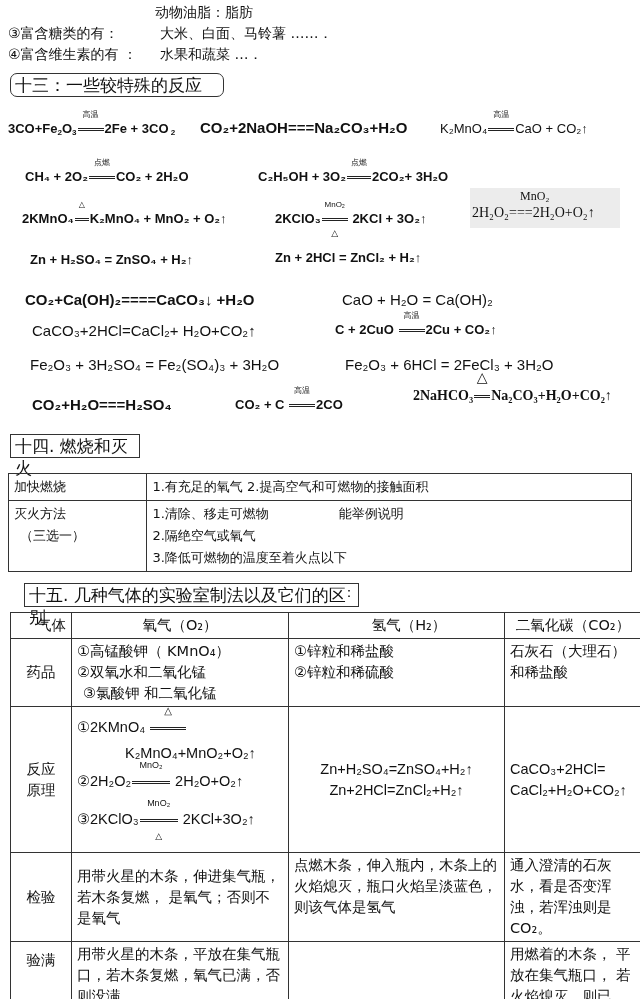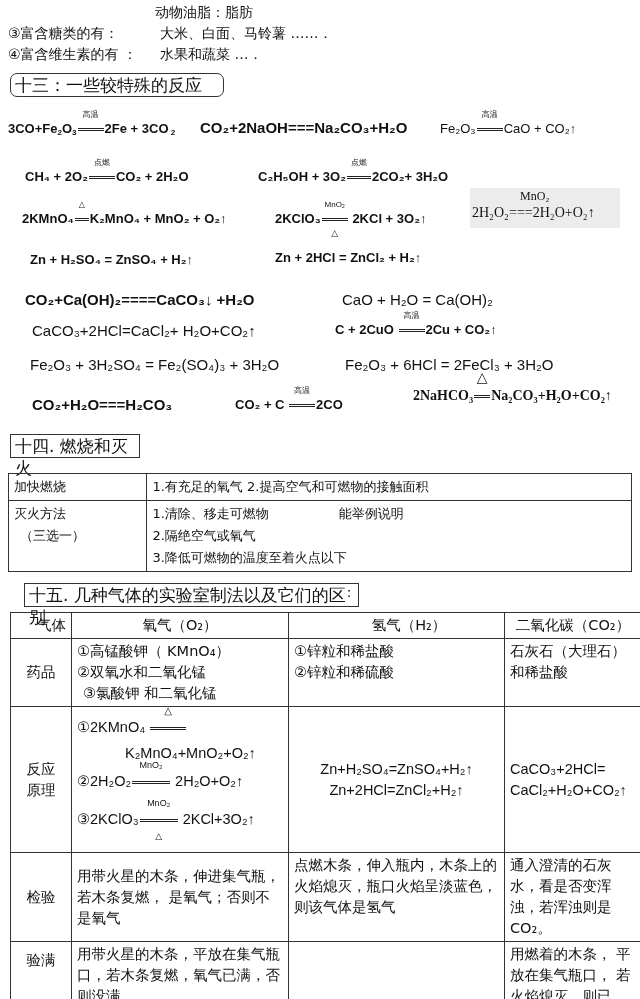--- a/index.html
+++ b/index.html
@@ -33,21 +33,21 @@
 <div class="abs txt" style="left:8px;top:46px;">④富含维生素的有 ：</div>
 <div class="abs txt" style="left:160px;top:46px;">水果和蔬菜 …．</div>
 
 <div class="box-title" style="left:10px;top:73px;width:204px;border-radius:7px;">十三：一些较特殊的反应</div>
 
 <div class="abs eq" style="left:8px;top:121px;">
   <span>3CO+Fe</span><sub>2</sub>O<sub>3</sub><span class="cond"><span class="top">高温</span><span class="line" style="width:26px;"></span></span><span>2Fe + 3CO</span><sub> 2</sub>
 </div>
 <div class="abs eq big" style="left:200px;top:119px;">CO₂+2NaOH===Na₂CO₃+H₂O</div>
 <div class="abs eq norm" style="left:440px;top:121px;font-size:13px;">
-  <span>Fe₂O₃</span><span class="cond"><span class="top">高温</span><span class="line" style="width:26px;"></span></span><span>CaO + CO₂↑</span>
+  <span>K₂MnO₄</span><span class="cond"><span class="top">高温</span><span class="line" style="width:26px;"></span></span><span>CaO + CO₂↑</span>
 </div>
 
 <div class="abs eq" style="left:25px;top:169px;">
   <span>CH₄ + 2O₂</span><span class="cond"><span class="top">点燃</span><span class="line" style="width:26px;"></span></span><span>CO₂ + 2H₂O</span>
 </div>
 <div class="abs eq" style="left:258px;top:169px;">
   <span>C₂H₅OH + 3O₂</span><span class="cond"><span class="top">点燃</span><span class="line" style="width:24px;"></span></span><span>2CO₂+ 3H₂O</span>
 </div>
 
 <div class="abs eq" style="left:22px;top:211px;">
@@ -67,21 +67,21 @@
 <div class="abs eq norm" style="left:342px;top:291px;">CaO + H₂O = Ca(OH)₂</div>
 
 <div class="abs eq norm" style="left:32px;top:322px;">CaCO₃+2HCl=CaCl₂+ H₂O+CO₂↑</div>
 <div class="abs eq" style="left:335px;top:322px;">
   <span>C + 2CuO</span> <span class="cond"><span class="top">高温</span><span class="line" style="width:26px;"></span></span><span>2Cu + CO₂↑</span>
 </div>
 
 <div class="abs eq norm" style="left:30px;top:356px;">Fe₂O₃ + 3H₂SO₄ = Fe₂(SO₄)₃ + 3H₂O</div>
 <div class="abs eq norm" style="left:345px;top:356px;">Fe₂O₃ + 6HCl = 2FeCl₃ + 3H₂O</div>
 
-<div class="abs eq big" style="left:32px;top:396px;">CO₂+H₂O===H₂CO₃</div>
+<div class="abs eq big" style="left:32px;top:396px;">CO₂+H₂O===H₂SO₄</div>
 <div class="abs eq" style="left:235px;top:397px;">
   <span>CO₂ + C</span> <span class="cond"><span class="top">高温</span><span class="line" style="width:26px;"></span></span><span>2CO</span>
 </div>
 <div class="abs eq serif" style="left:413px;top:388px;font-weight:bold;">
   <span>2NaHCO₃</span><span class="cond"><span class="top" style="font-size:14px;top:-14px;">△</span><span class="line" style="width:16px;"></span></span><span>Na₂CO₃+H₂O+CO₂↑</span>
 </div>
 
 <div class="box-title" style="left:10px;top:434px;width:120px;">十四. 燃烧和灭火</div>
 <table style="left:8px;top:473px;width:624px;">
   <tbody>

